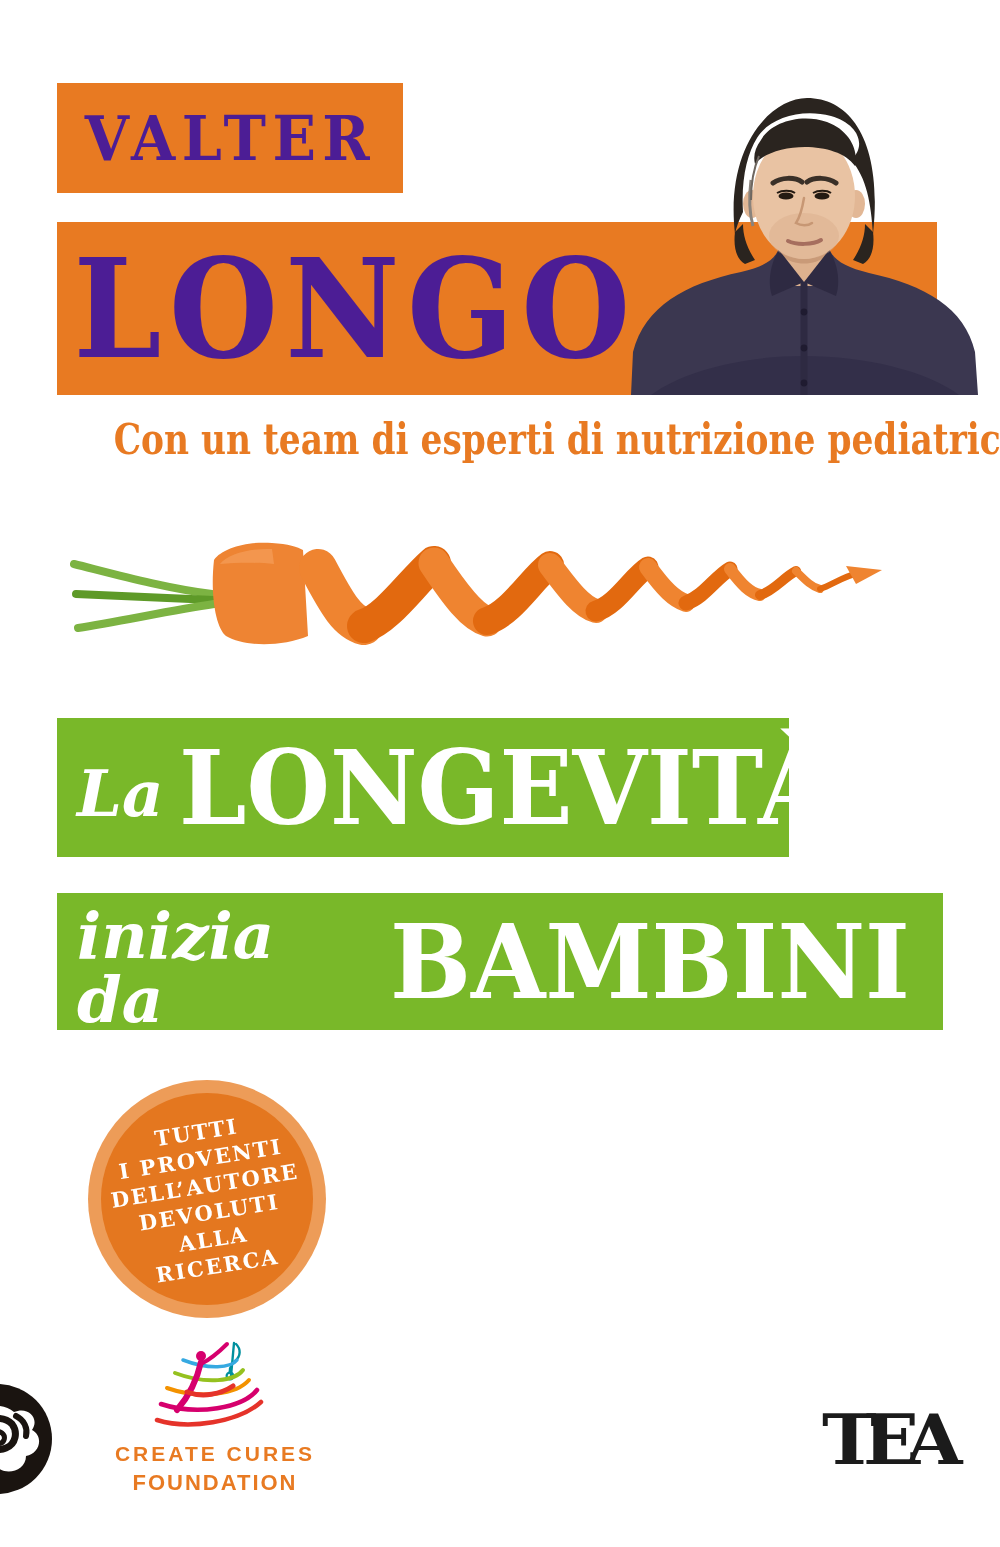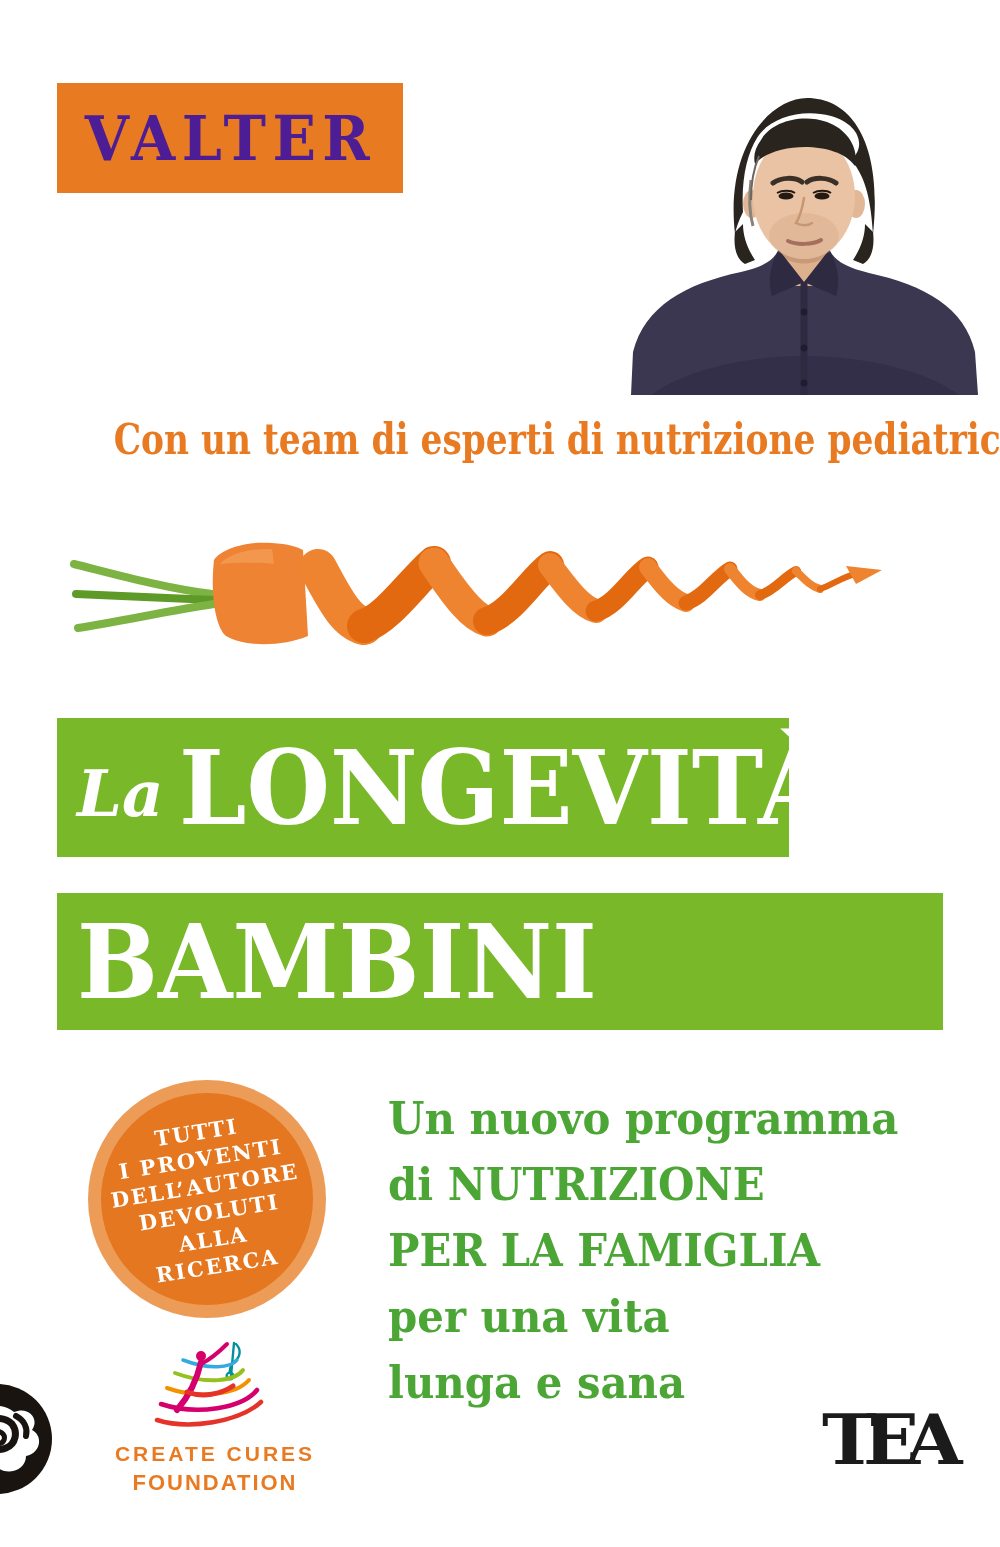--- a/index.html
+++ b/index.html
@@ -50,20 +50,23 @@
 </style>
 </head>
 <body>
 
 <div id="cover">
 
   <div class="abs orange-box" id="valter-box">
     <span>VALTER</span>
   </div>
 
+  <div class="abs orange-box" id="longo-box">
+    <span>LONGO</span>
+  </div>
 
   <div class="abs" id="author-photo">
     <svg width="362" height="311" viewBox="0 0 362 311">
 
       <path d="M8,311 L10,268 C22,222 62,200 118,188 C140,183 152,176 156,164 L206,164 C210,176 222,183 246,189 C302,201 342,224 352,268 L355,311 Z" fill="#3B3750"></path>
       <path d="M28,311 C60,287 120,272 181,272 C242,272 304,287 336,311 Z" fill="#332F49"></path>
 
       <rect x="158" y="160" width="46" height="42" fill="#DDB18E"></rect>
       <path d="M158,160 h46 v12 c-14,10 -32,10 -46,0 z" fill="#C99A78"></path>
 
@@ -133,43 +136,37 @@
 
   <div class="abs green-box" id="title-band-1">
     <div class="inner vcenter">
       <span class="script">La</span>
       <span class="caps">LONGEVITÀ</span>
     </div>
   </div>
 
   <div class="abs green-box" id="title-band-2">
     <div class="inner vcenter">
+      <span class="script">inizia da</span>
       <span class="caps">BAMBINI</span>
     </div>
   </div>
 
   <div class="abs" id="badge">
     <div class="inner-circle">
       <div class="badge-text">
         <div>TUTTI</div>
         <div>I PROVENTI</div>
         <div>DELL’AUTORE</div>
         <div>DEVOLUTI ALLA</div>
         <div>RICERCA</div>
       </div>
     </div>
   </div>
 
-  <div class="abs" id="tagline">
-    <div>Un nuovo programma</div>
-    <div>di NUTRIZIONE</div>
-    <div>PER LA FAMIGLIA</div>
-    <div>per una vita</div>
-    <div>lunga e sana</div>
-  </div>
 
   <div class="abs" id="rose-logo">
     <svg width="118" height="118" viewBox="0 0 118 118">
       <circle cx="59" cy="59" r="55" fill="#1A1410"></circle>
       <path d="M30,44 C36,26 62,20 76,32 C90,26 102,38 94,50 C106,56 102,74 88,76 C88,90 70,96 60,88 C46,96 30,86 34,72 C24,66 24,52 30,44 Z" fill="#ffffff"></path>
       <path d="M40,46 C48,36 66,36 74,44 C80,52 78,64 68,68 C58,72 46,68 44,58 C43,52 44,48 48,46" fill="none" stroke="#1A1410" stroke-width="7" stroke-linecap="round"></path>
       <path d="M56,52 C62,50 68,54 66,60 C64,65 56,65 54,60" fill="none" stroke="#1A1410" stroke-width="5" stroke-linecap="round"></path>
       <path d="M34,50 C30,58 32,68 40,74" fill="none" stroke="#1A1410" stroke-width="6" stroke-linecap="round"></path>
       <path d="M78,36 C86,40 90,48 88,56" fill="none" stroke="#1A1410" stroke-width="6" stroke-linecap="round"></path>
     </svg>

